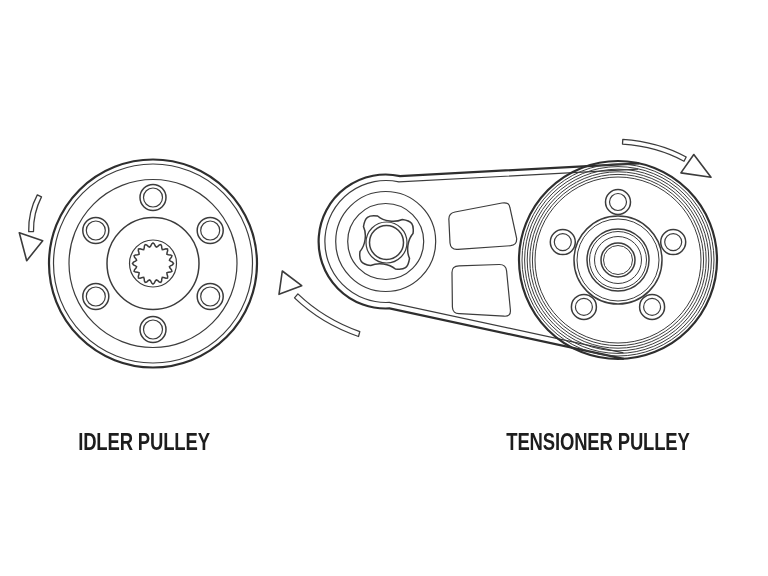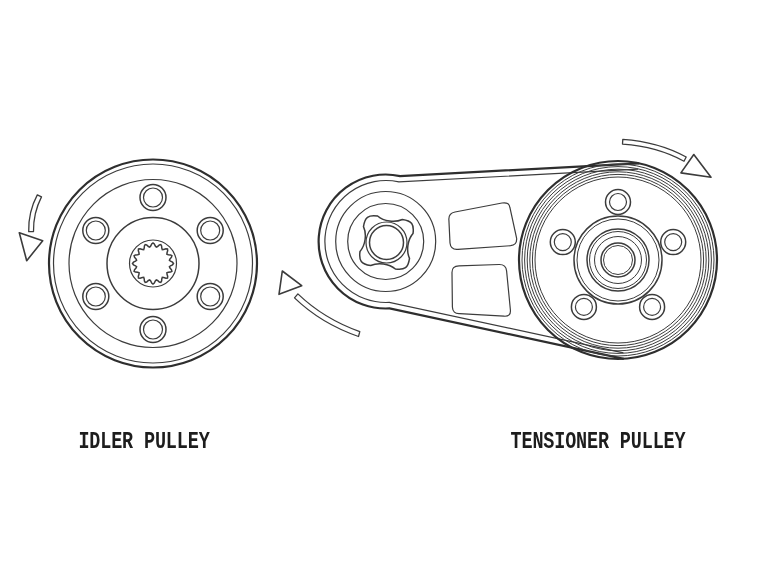--- a/index.html
+++ b/index.html
@@ -1,21 +1,21 @@
 <!DOCTYPE html>
 <html style="--bg: #ffffff; --line: #3c3c3c; --line-bold: #2e2e2e; --text: #1d1d1d;"><head>
 <meta charset="utf-8">
 <style>
   :root{
     --bg:#ffffff; --line:#3c3c3c; --line-bold:#2e2e2e; --text:#1d1d1d;
   }
   html,body{margin:0;padding:0;background:#e8e8e8;}
   .stage{
     position:relative;width:768px;height:576px;background:var(--bg);
-    overflow:hidden;font-family:Liberation Mono, monospace;
+    overflow:hidden;font-family:Liberation Sans, sans-serif;
   }
   svg{position:absolute;left:0;top:0;}
   svg *{fill:none;stroke:var(--line);stroke-width:1.2;}
   svg .bold{stroke:var(--line-bold);stroke-width:2.2;}
   svg .med{stroke-width:1.5;}
   svg .thin{stroke-width:1;}
   svg .head{fill:#ffffff;stroke:var(--line);stroke-width:1.6;stroke-linejoin:round;}
   svg .band{fill:#ffffff;stroke:var(--line);stroke-width:1.3;stroke-linejoin:round;}
   .label{
     position:absolute;top:428px;color:var(--text);

